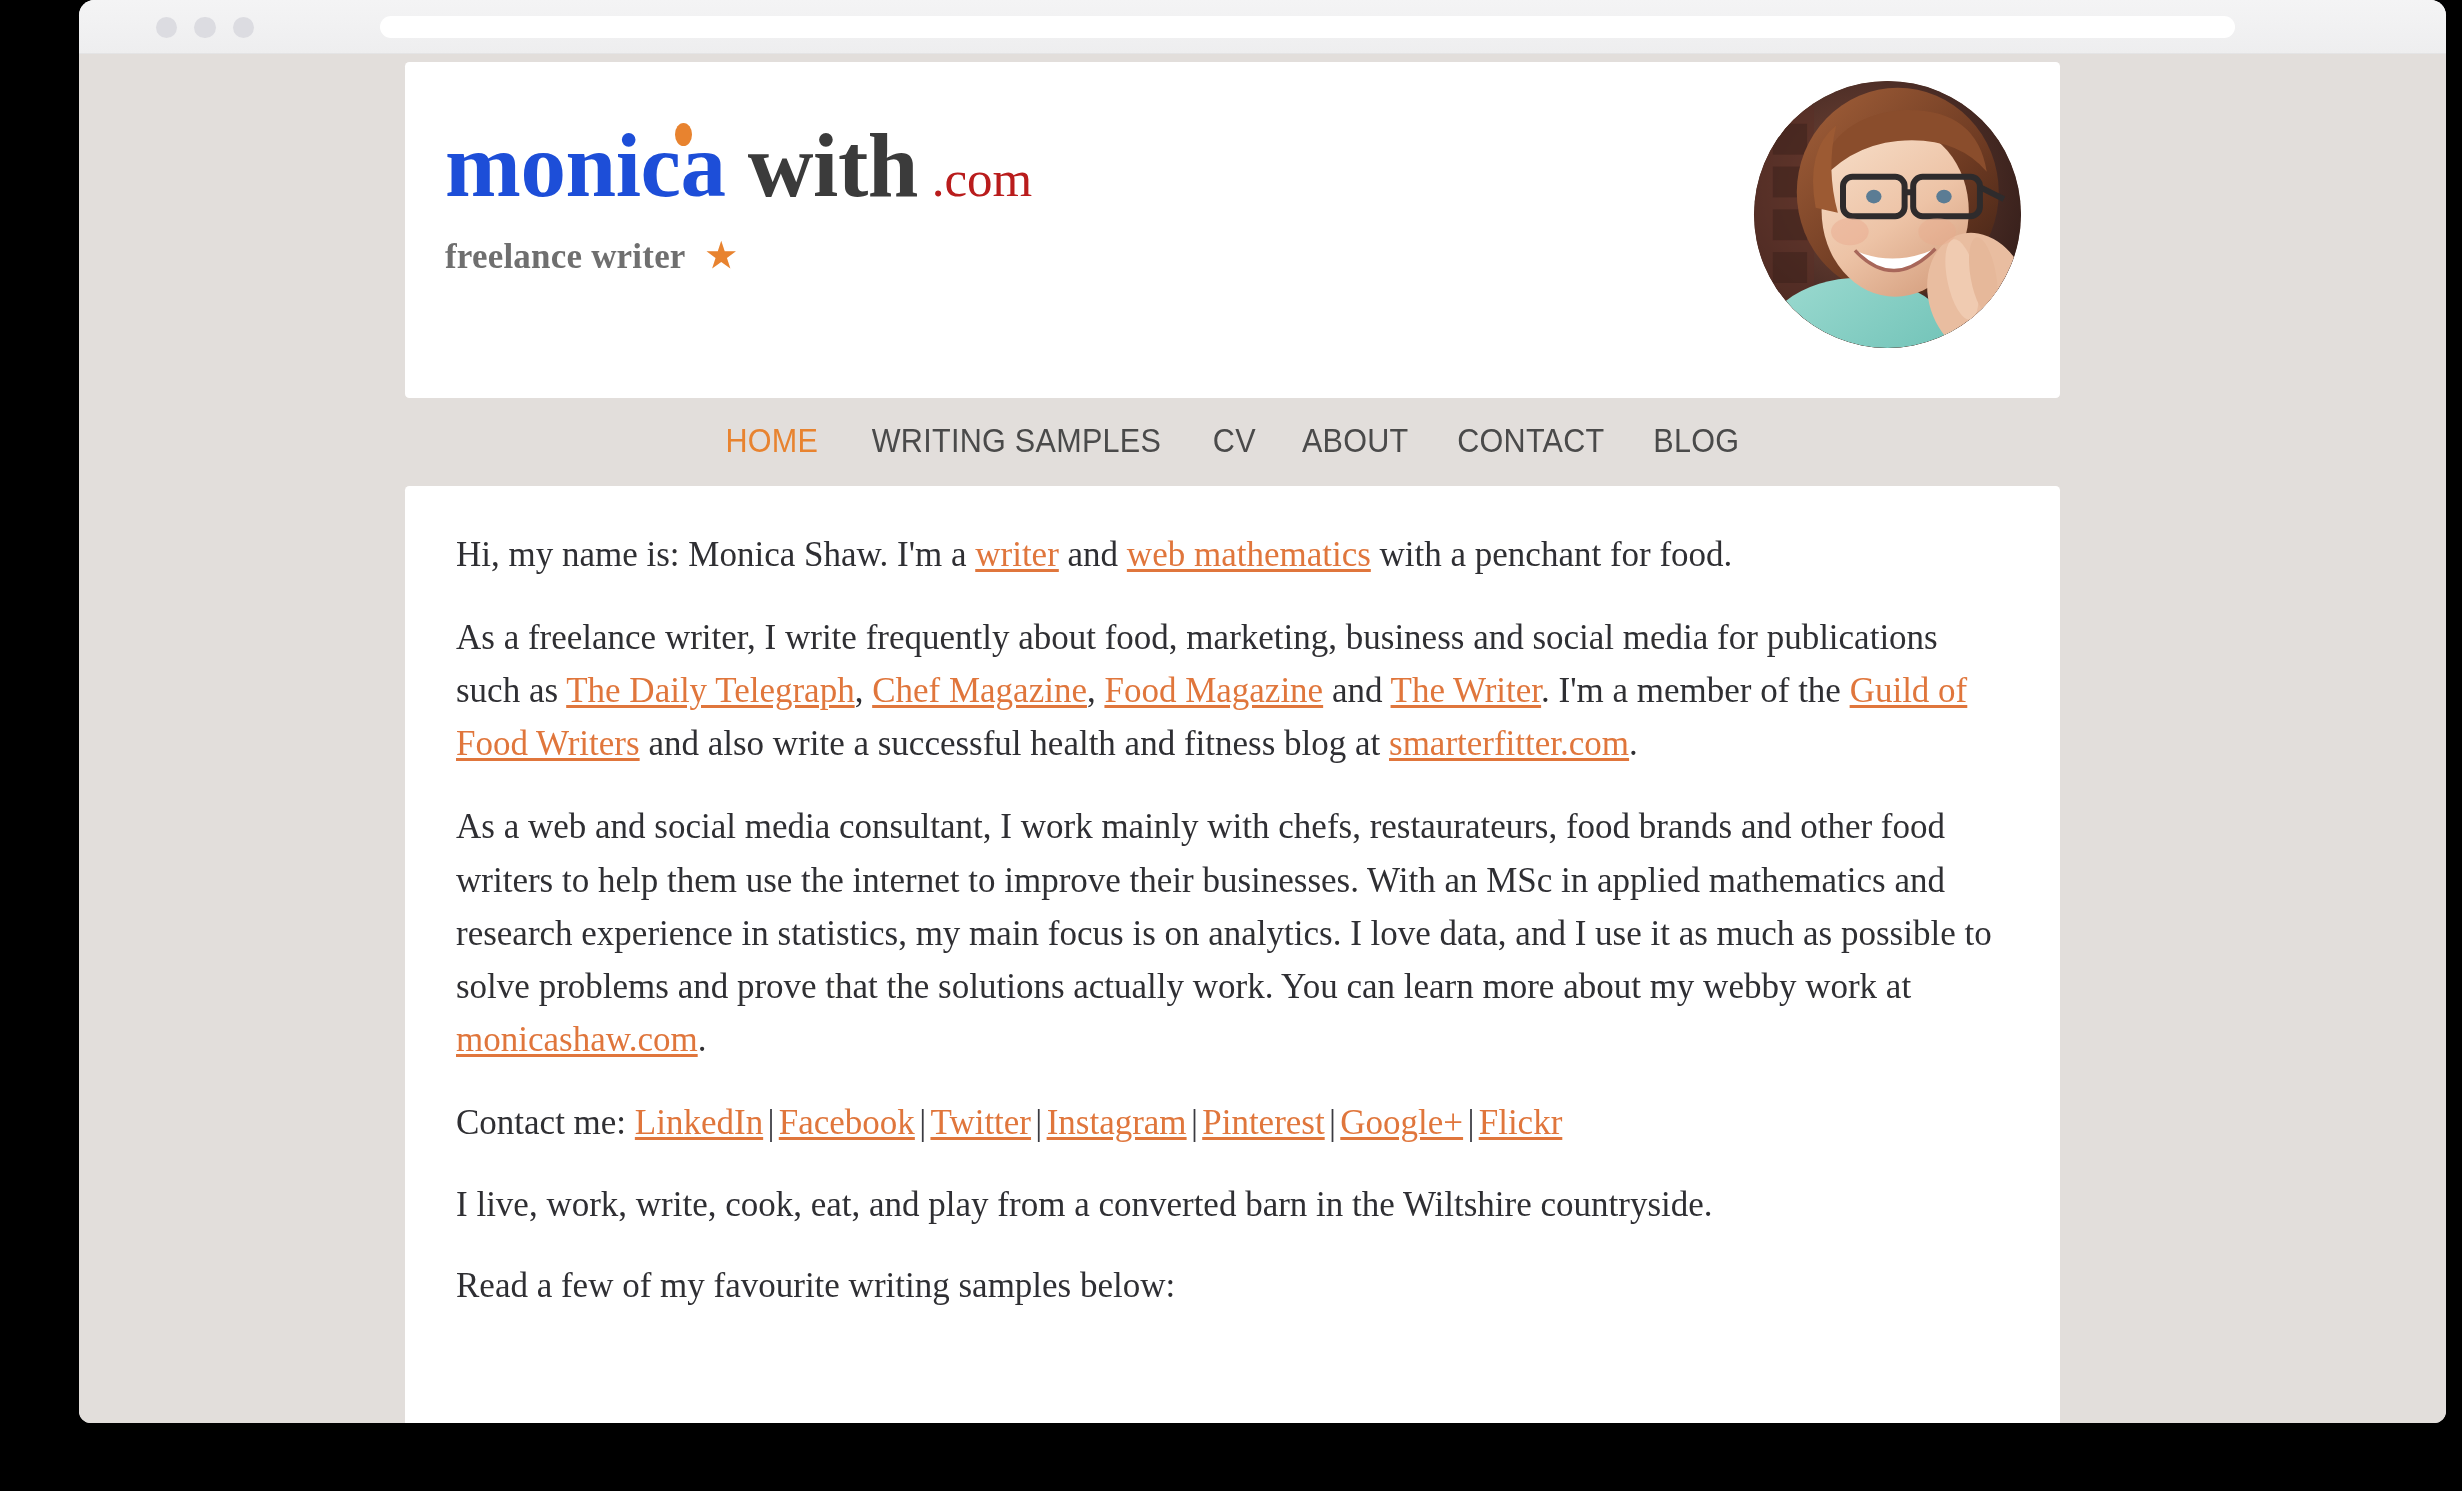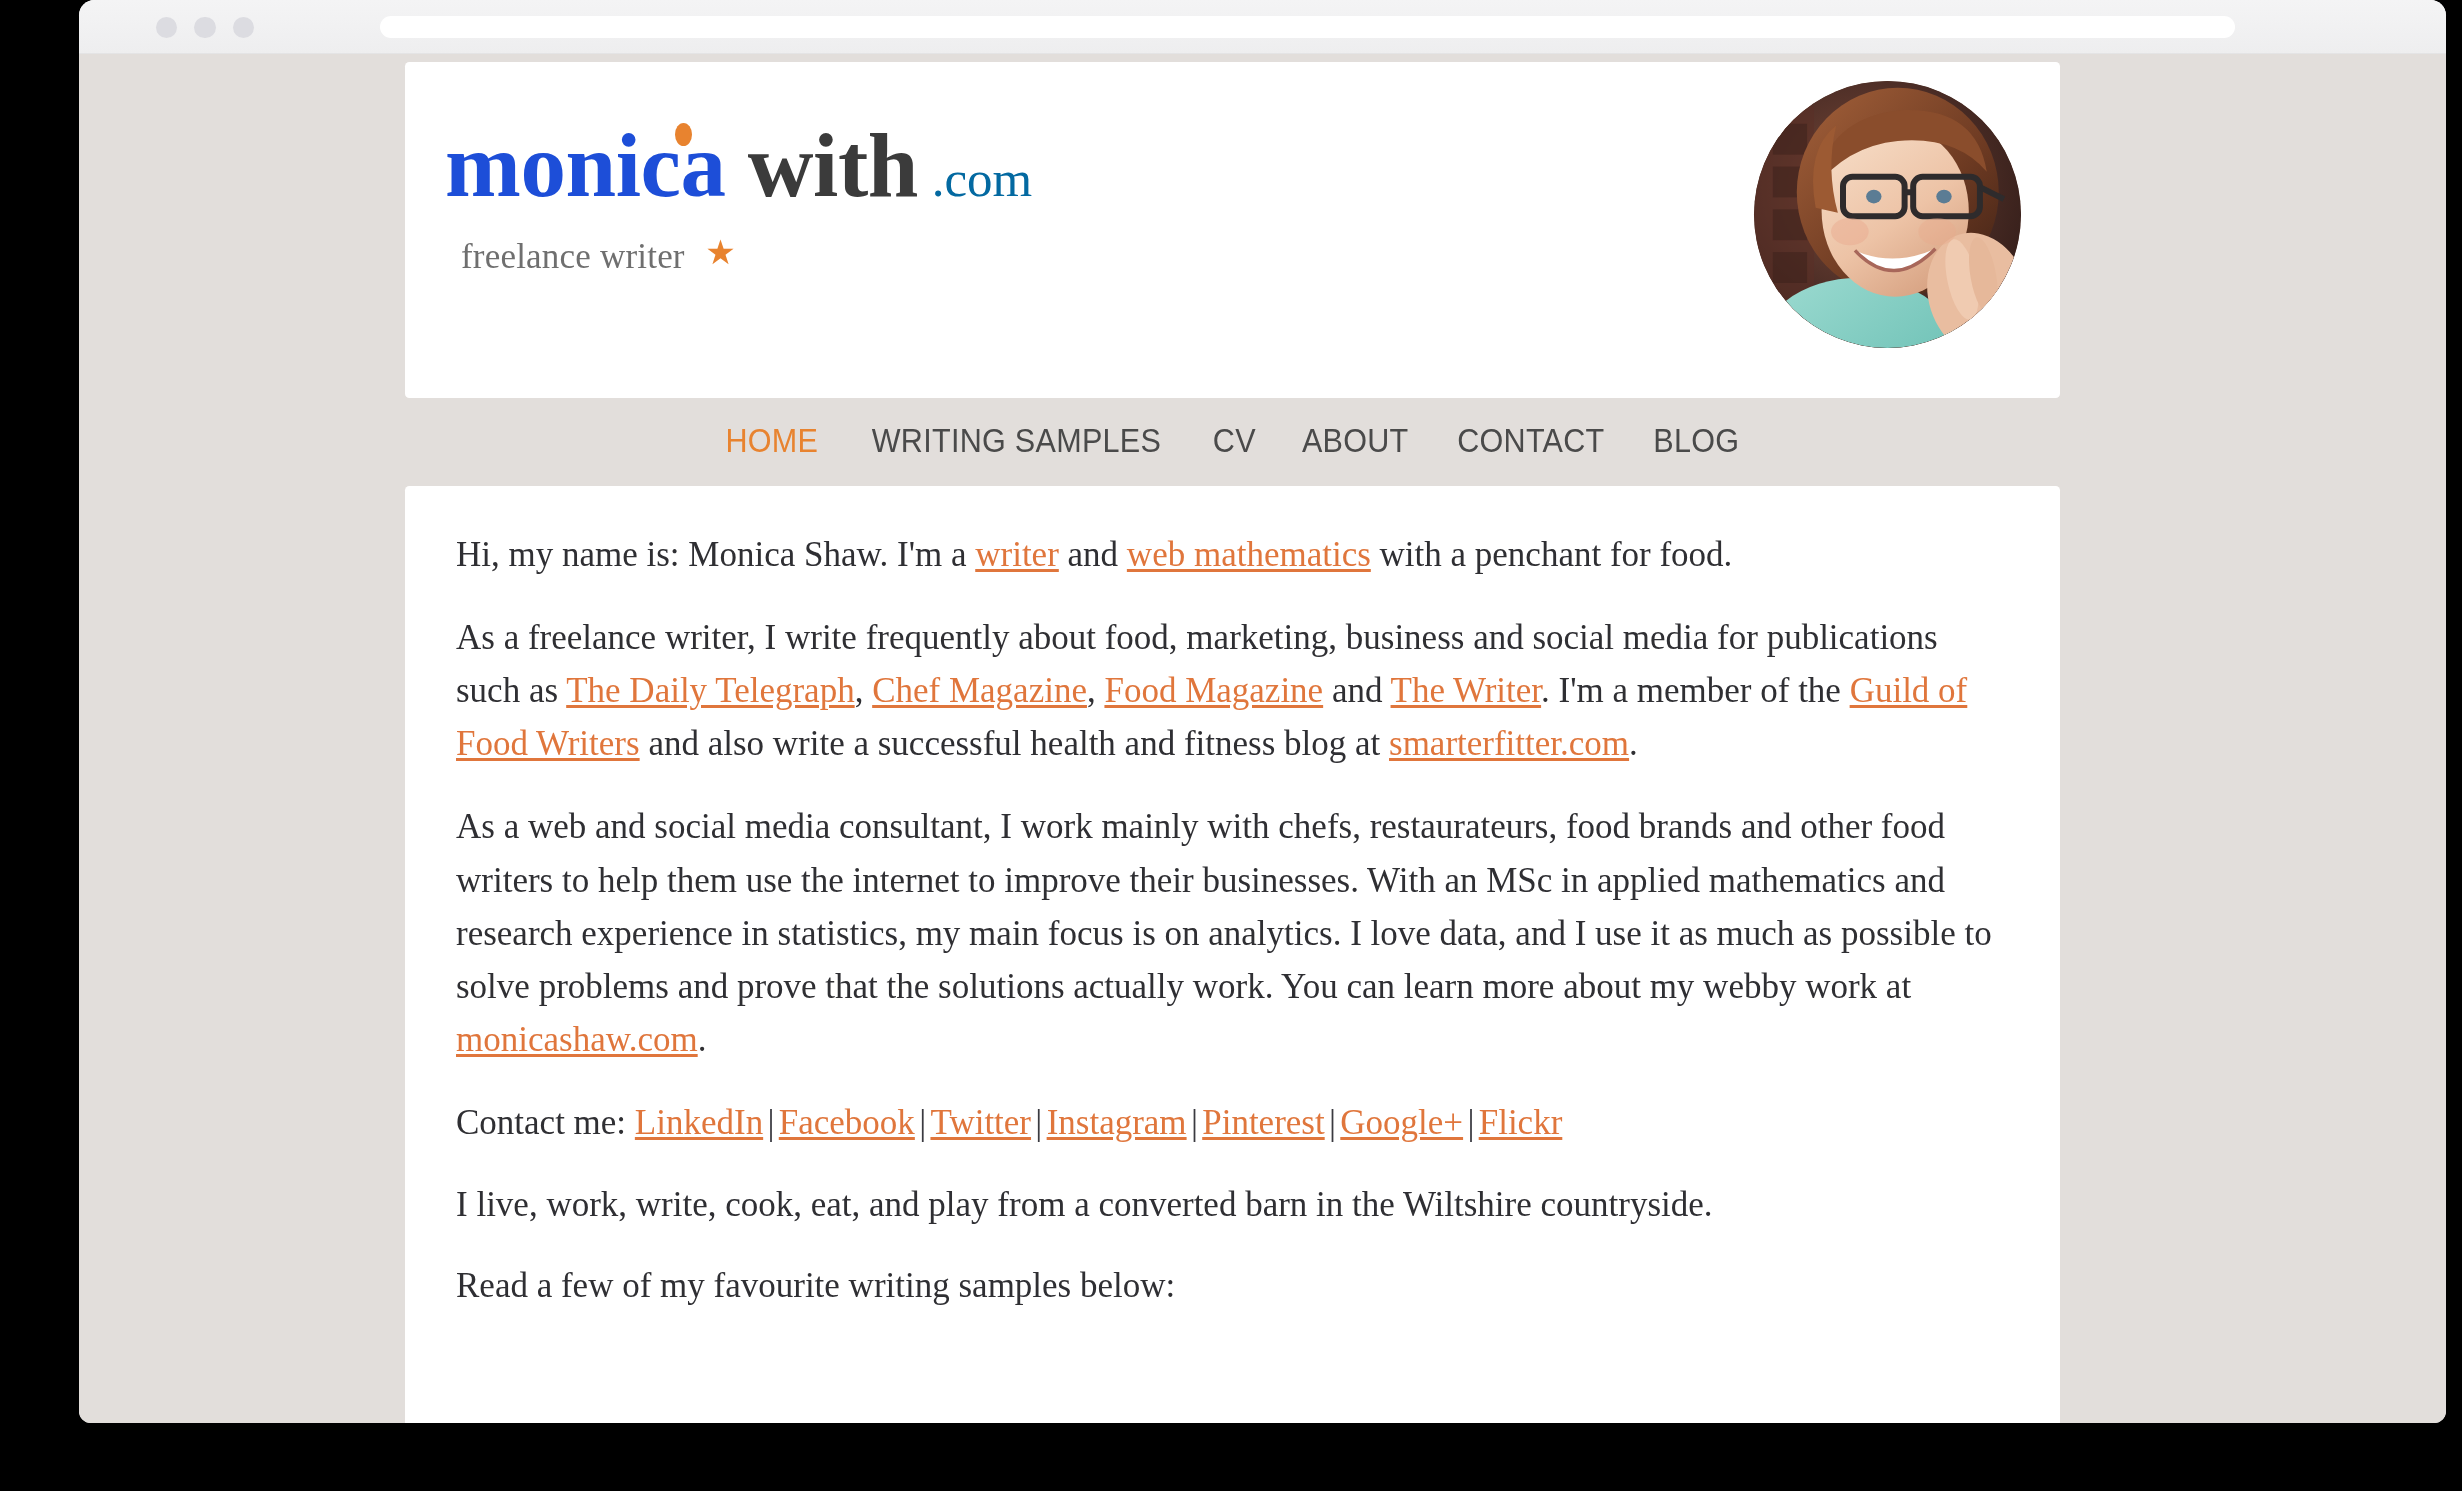--- a/index.html
+++ b/index.html
@@ -107,46 +107,46 @@
   .logo-monica {
     color: #1d4ed8;
     font-weight: 700;
   }
   .logo-shaw {
     color: #3b3b3b;
     font-weight: 700;
     margin-left: 22px;
   }
   .logo-dotcom {
-    color: #0369a1;
+    color: #b91c1c;
     font-weight: 400;
     font-size: 51px;
     margin-left: 13.7px;
     letter-spacing: 0px;
   }
   .logo-dot-accent {
     position: absolute;
     left: 230px;
     top: 3.4px;
     width: 17px;
     height: 23px;
     border-radius: 50%;
     background: #e8832f;
   }
 
   .tagline {
     margin-top: 26.5px;
     font-family: "Liberation Serif", "DejaVu Serif", serif;
-    font-weight: 400;
+    font-weight: 700;
     font-size: 35px;
     color: #6f6f6f;
     letter-spacing: 0.2px;
     white-space: nowrap;
     display: flex;
-    margin-left: 16px;
+    align-items: center;
   }
   .tagline .star {
     display: inline-block;
     margin: 0 22px 0 20.5px;
     color: #e8832f;
     font-size: 34px;
     line-height: 1;
     position: relative;
     top: -1.7px;
   }

